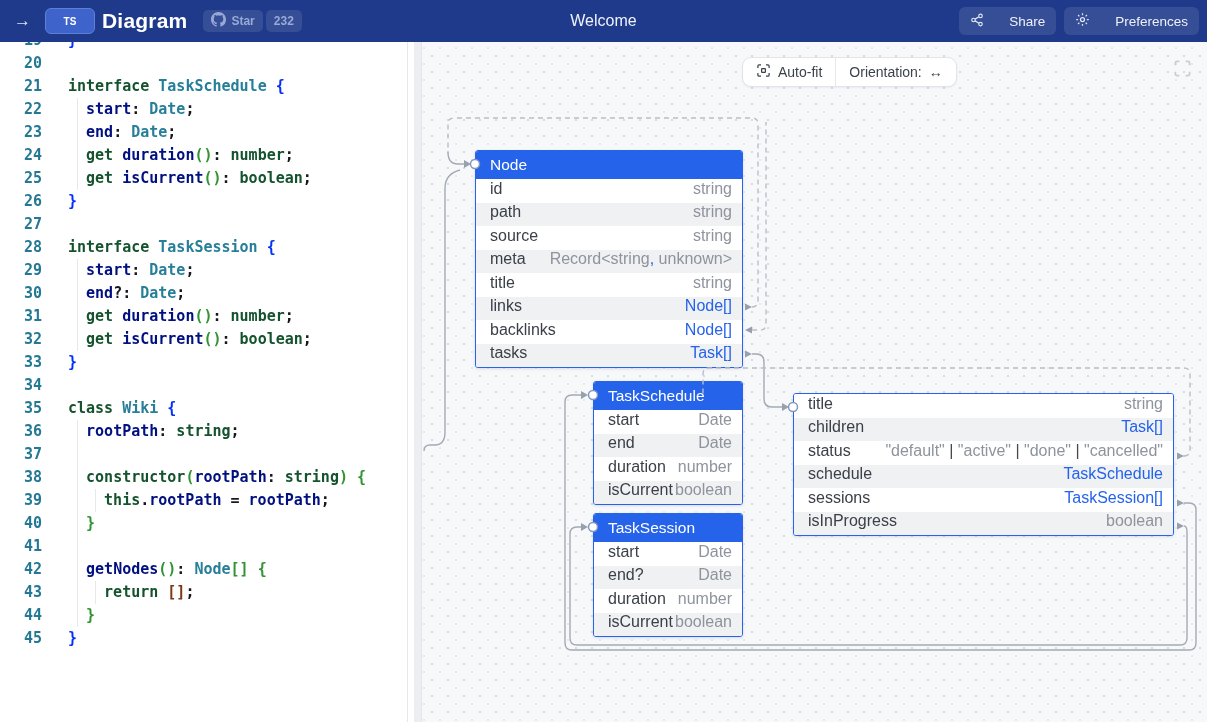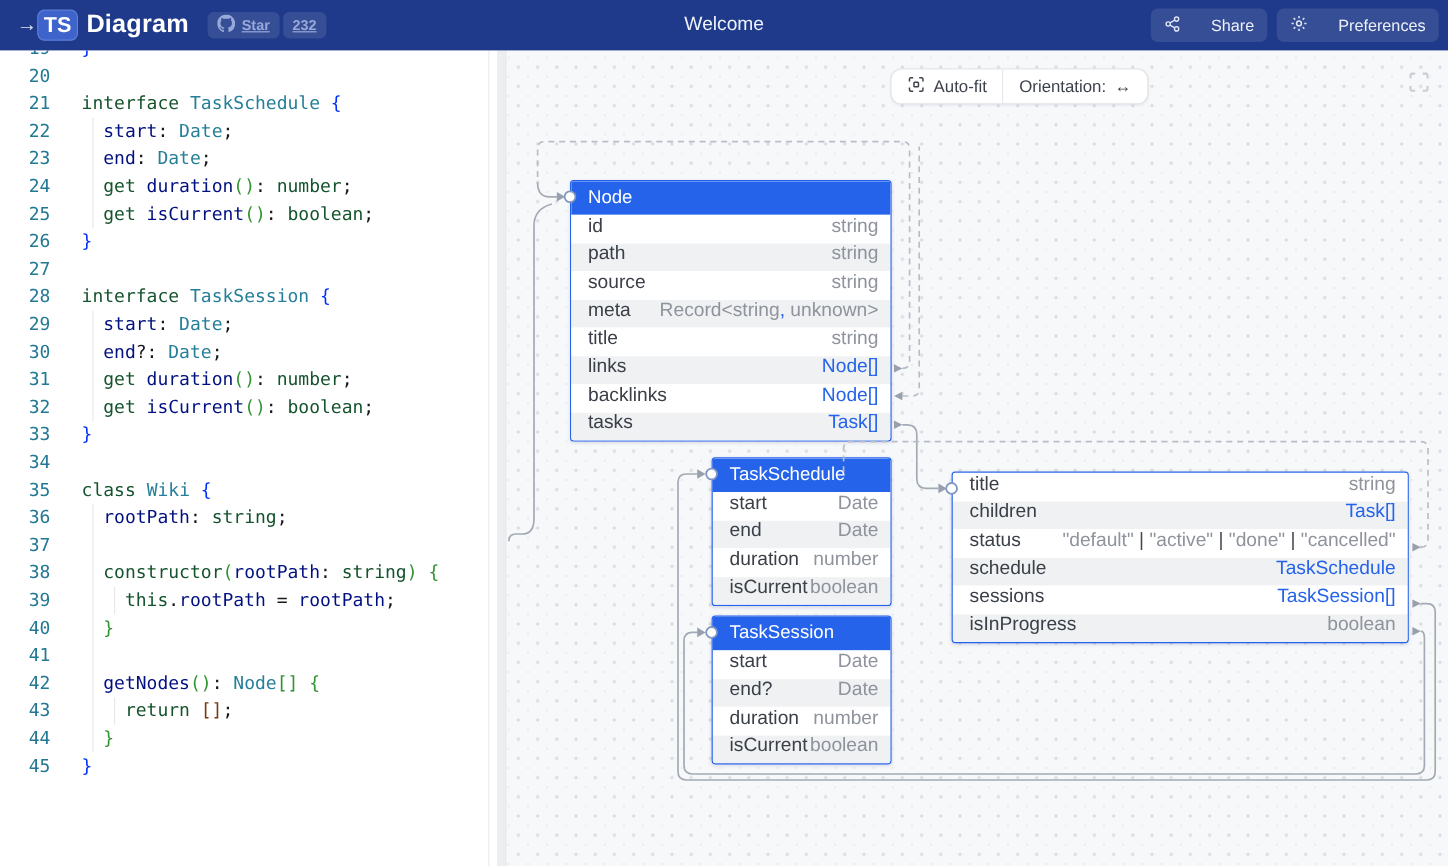--- a/index.html
+++ b/index.html
@@ -1,34 +1,34 @@
 <!DOCTYPE html>
 <html><head>
 <meta charset="utf-8">
 <style>
   * { margin:0; padding:0; box-sizing:border-box; }
   html,body { width:1207px; height:722px; overflow:hidden; font-family:"Liberation Sans", sans-serif; background:#fff; }
 
   
   .topbar { position:absolute; left:0; top:0; width:1207px; height:42px; background:#1f3a8a; display:flex; align-items:center; color:#fff; z-index:20; }
   .back-arrow { margin-left:14px; font-size:17px; color:#dfe5f5; cursor:pointer; }
-  .ts-logo { width:34px; height:26px; background:#3e63cb; border:1px solid #5d7fd8; border-radius:6px; display:flex; align-items:center; justify-content:center; font-weight:bold; font-size:18px; color:#fff; }
+  .ts-logo { margin-left:14px; width:50px; height:26px; background:#3e63cb; border:1px solid #5d7fd8; border-radius:6px; display:flex; align-items:center; justify-content:center; font-weight:bold; font-size:10px; color:#fff; }
   .app-name { margin-left:7px; font-size:21px; font-weight:bold; color:#fff; letter-spacing:.2px; }
   .gh-wrap { display:flex; align-items:center; margin-left:16px; gap:3px; }
-  .gh-star, .gh-count { background:rgba(255,255,255,.10); border-radius:5px; height:22px; display:flex; align-items:center; padding:0 8px; font-size:12px; font-weight:bold; color:#98a9d9; cursor:pointer;text-decoration:underline; }
+  .gh-star, .gh-count { background:rgba(255,255,255,.10); border-radius:5px; height:22px; display:flex; align-items:center; padding:0 8px; font-size:12px; font-weight:bold; color:#98a9d9; cursor:pointer; }
   .gh-star svg { margin-right:5px; }
   .win-title { position:absolute; left:50%; transform:translateX(-50%); font-size:16px; color:#eef2fb; }
   .tb-right { position:absolute; right:8px; display:flex; gap:8px; }
   .tb-btn { background:rgba(255,255,255,.10); border-radius:6px; height:28px; display:flex; align-items:center; padding:0 11px; font-size:13.5px; color:#eef1f9; gap:25px; cursor:pointer; }
 
   
   .editor { position:absolute; left:0; top:42px; width:408px; height:680px; background:#fff; border-right:1px solid #e7e7ea; overflow:hidden; }
   .resizer { position:absolute; left:408px; top:42px; width:13px; height:680px; background:linear-gradient(to right,#fff 0 6px,#eceef1 6px 13px); cursor:col-resize; }
   .code-lines { position:absolute; top:-13px; left:0; right:0; font-family:"DejaVu Sans Mono", monospace; font-size:15px; line-height:23px; white-space:pre; }
-  .line { display:flex; height:23px; }
+  .line { display:flex; height:23px;font-weight:bold; }
   .ln { display:inline-block; width:42px; text-align:right; color:#237893; flex:none; }
   .lc { margin-left:26px; color:#16181d; }
   .k { color:#14532d; }
   .t { color:#267f99; }
   .i { color:#001080; }
   .d { color:#16181d; }
   .b1 { color:#0431fa; }
   .b2 { color:#319331; }
   .b3 { color:#7b3814; }
   .g { display:inline-block; width:2ch; position:relative; }

